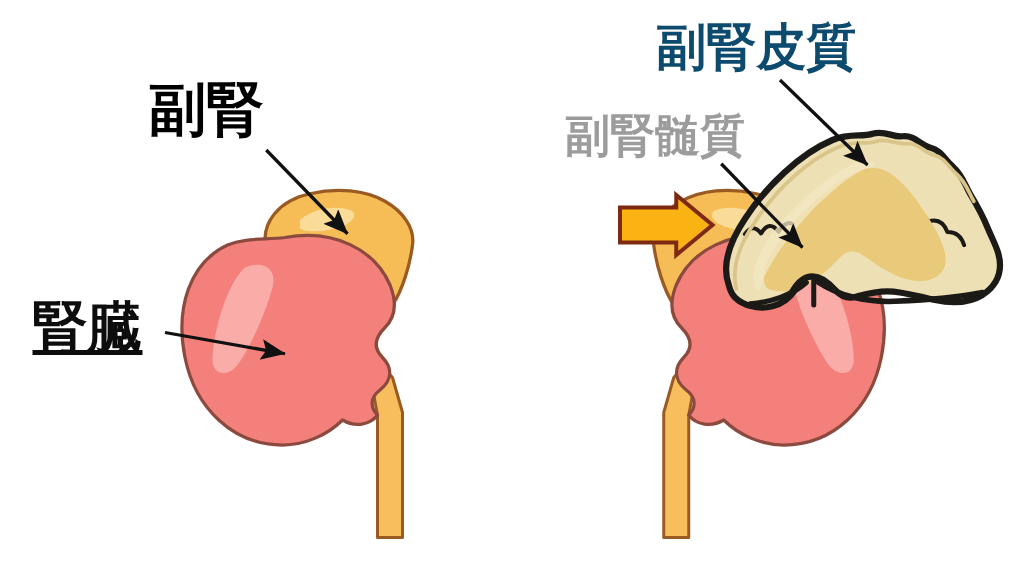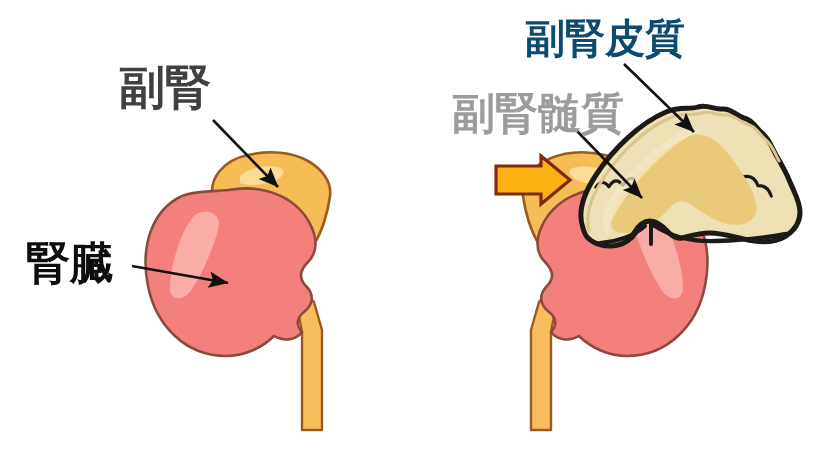--- a/index.html
+++ b/index.html
@@ -23,24 +23,24 @@
     height: 456px;
   }
   .lbl {
     position: absolute;
     white-space: nowrap;
     font-family: "DejaVu Sans", "Liberation Sans", sans-serif;
     font-weight: bold;
     line-height: 1;
     letter-spacing: 0px;
   }
-  #label-adrenal      { left: 119px; top: 64px;  font-size: 46px; color: #404040; }
-  #label-kidney       { left: 26px;  top: 241px; font-size: 44px; color: #0d0d0d; }
+  #label-adrenal      { left: 119px; top: 64px;  font-size: 46px; color: #000000; }
+  #label-kidney       { left: 26px;  top: 241px; font-size: 44px; color: #0d0d0d; text-decoration: underline; }
   #label-cortex       { left: 525px; top: 18px;  font-size: 40px; color: #0c4a6e; }
-  #label-medulla      { left: 452px; top: 92px;  font-size: 43px; color: #9c9c9c; }
+  #label-medulla      { left: 452px; top: 92px;  font-size: 36px; color: #9c9c9c; }
 </style>
 </head>
 <body>
 
 <div id="figure">
 
   <svg id="art" viewBox="0 0 823 456" xmlns="http://www.w3.org/2000/svg">
     <defs>
       <marker id="ah-black" markerWidth="9" markerHeight="9" refX="7.4" refY="3.2" orient="auto" markerUnits="strokeWidth">
         <path d="M0,0 L7.6,3.2 L0,6.4 L1.5,3.2 Z" fill="#111111"></path>

